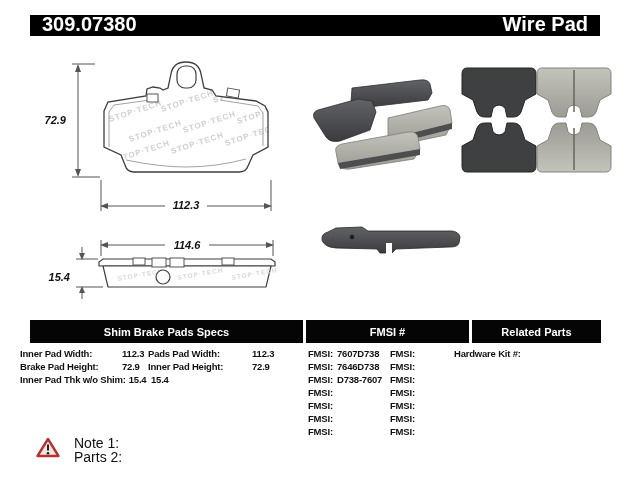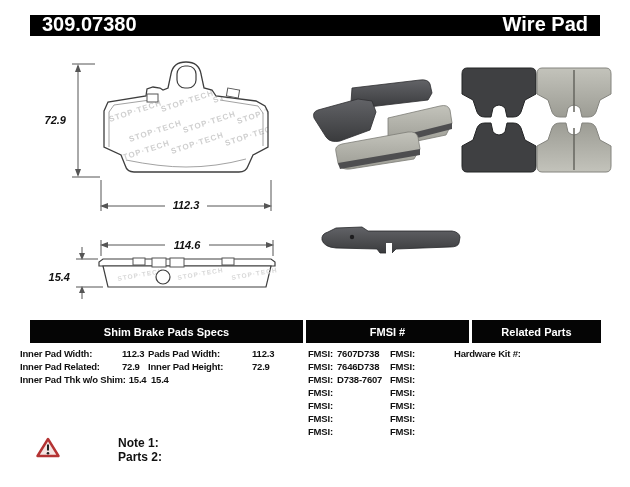--- a/index.html
+++ b/index.html
@@ -27,21 +27,21 @@
   .col .lbl{flex:1;text-align:left;}
   .col .val{margin-left:3px;text-align:left;}
   .col-inner{left:20px;width:136px;}  .col-inner .val{width:34px;}
   .col-outer{left:148px;width:134px;} .col-outer .val{width:30px;}
   .col-fmsi1{left:308px;width:86px;}  .col-fmsi1 .lbl{flex:none;width:26px;text-align:left;}
   .col-fmsi2{left:390px;width:70px;}  .col-fmsi2 .lbl{flex:none;width:26px;text-align:left;}
   .col-rel{left:454px;width:120px;}   .col-rel .lbl{flex:none;text-align:left;}
   
   .notes{position:absolute;left:36px;top:436px;display:flex;align-items:flex-start;}
   .notes svg{display:block;margin-right:14px;margin-top:1px;}
-  .note-lines{font-size:12px;font-weight:bold;line-height:14px;margin-left:44px;}
+  .note-lines{font-size:14px;font-weight:normal;line-height:14px;}
 </style>
 </head>
 <body>
 
 <div class="page">
 
   <div class="header-bar">
     <span class="pn">309.07380</span>
     <span class="pt">Wire Pad</span>
   </div>
@@ -172,21 +172,21 @@
   <div class="thead bar2">
     <span>FMSI #</span>
   </div>
 
   <div class="col col-inner">
     <div class="row">
         <span class="lbl">Inner Pad Width:</span>
         <span class="val">112.3</span>
       </div>
     <div class="row">
-        <span class="lbl">Inner Pad Related:</span>
+        <span class="lbl">Brake Pad Height:</span>
         <span class="val">72.9</span>
       </div>
     <div class="row">
         <span class="lbl">Inner Pad Thk w/o Shim:</span>
         <span class="val">15.4</span>
       </div>
   </div>
 
   <div class="col col-outer">
     <div class="row">

